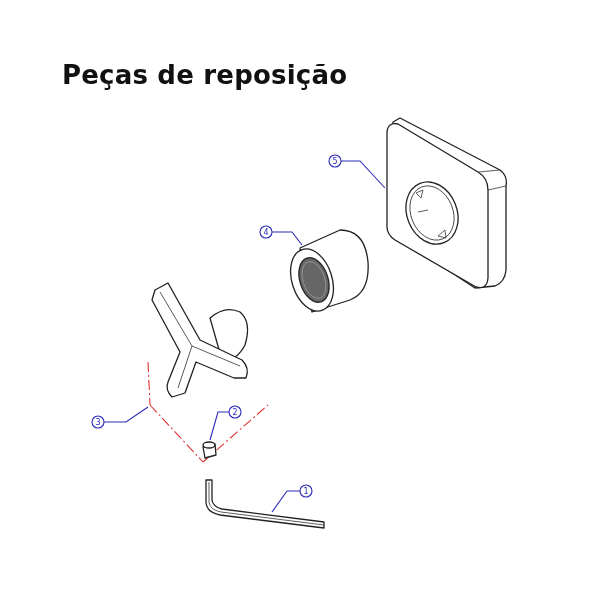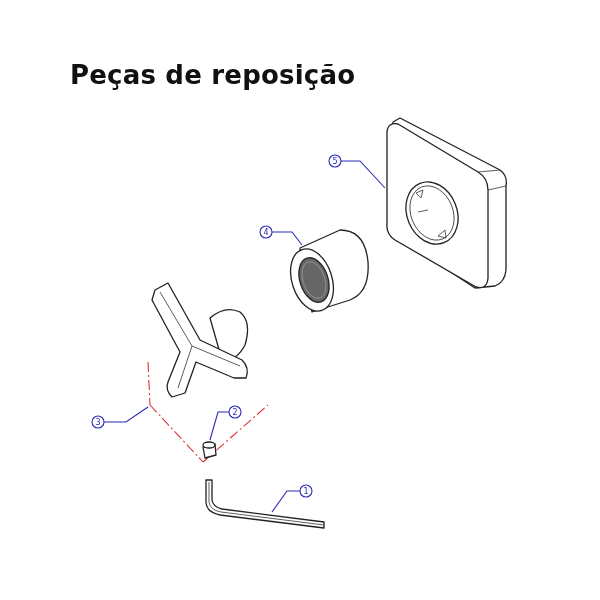--- a/index.html
+++ b/index.html
@@ -1,17 +1,17 @@
 <!DOCTYPE html>
 <html><head>
 <meta charset="utf-8">
 <style>
   html, body { margin:0; padding:0; background:#ffffff; }
   body { width:600px; height:600px; position:relative; overflow:hidden; font-family:"DejaVu Sans", sans-serif; }
-  .title { position:absolute; left:70px; top:60px; font-size:26px; font-weight:bold; color:#111; letter-spacing:0.2px; font-family:"DejaVu Sans", sans-serif;text-align:right; }
+  .title { position:absolute; left:62px; top:60px; font-size:26px; font-weight:bold; color:#111; letter-spacing:0.2px; font-family:"DejaVu Sans", sans-serif;text-align:right; }
   svg.drawing { position:absolute; left:0; top:0; }
   .part { fill:#ffffff; stroke:#222; stroke-width:1.3; stroke-linejoin:round; }
   .thin { fill:none; stroke:#333; stroke-width:0.8; }
   .leader { fill:none; stroke:#2a2ab8; stroke-width:1.1; }
   .balloon { fill:#ffffff; stroke:#2a2ab8; stroke-width:1.1; }
   .balloon-text { fill:#2a2ab8; font-size:8px; font-family:"DejaVu Sans", sans-serif; text-anchor:middle; dominant-baseline:central; }
   .centerline { fill:none; stroke:#d33; stroke-width:1.1; stroke-dasharray:10 3 2 3; }
 </style>
 </head>
 <body>

